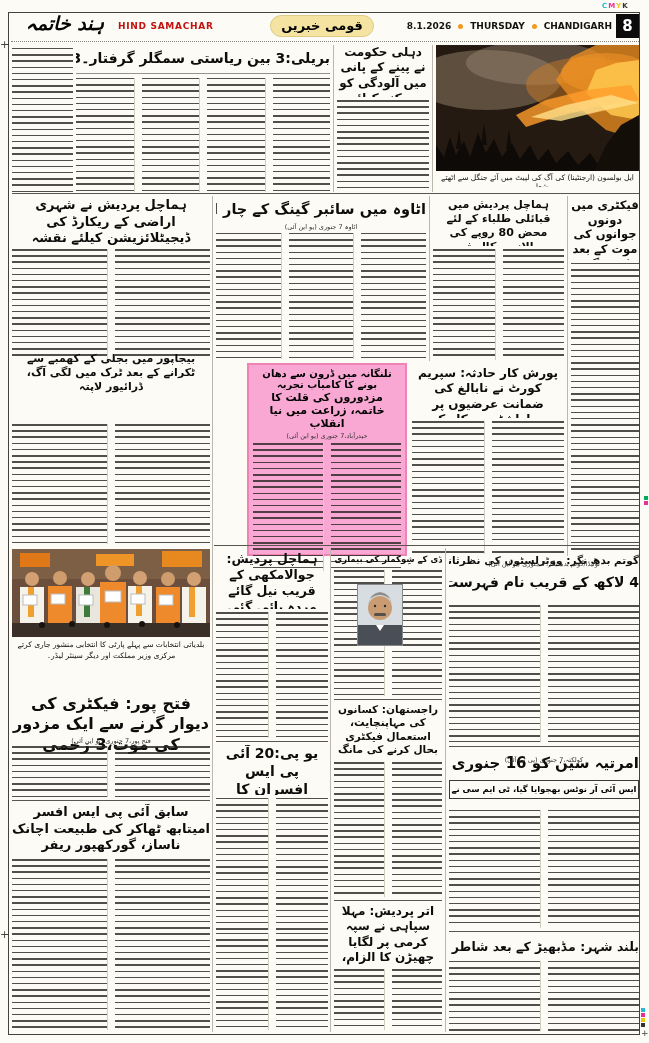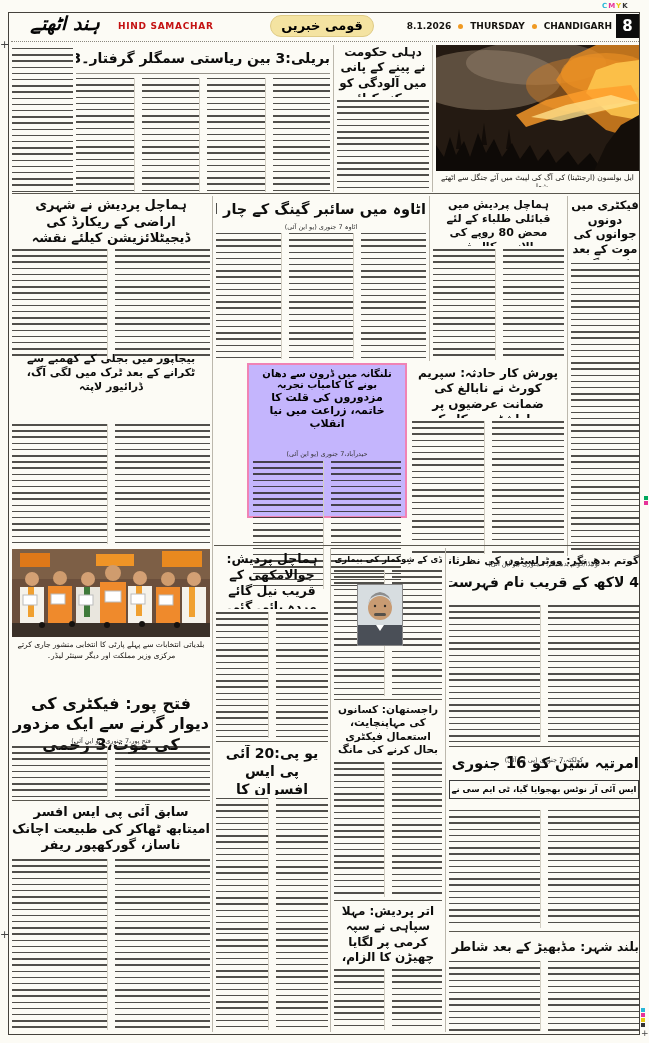--- a/index.html
+++ b/index.html
@@ -54,24 +54,24 @@
   #cyber-body { left:216px; top:233px; width:210px; height:126px; }
   #vrule-d { left:429px; top:196px; height:165px; }
   #sch-hl { left:433px; top:198px; width:131px; height:48px; font-size:11px; }
   #sch-body { left:433px; top:249px; width:131px; height:111px; }
   #vrule-e { left:567px; top:196px; height:360px; }
   #factory-hl { left:571px; top:198px; width:68px; height:62px; font-size:11.5px; }
   #factory-body { left:571px; top:263px; width:68px; height:291px; }
 
   #bijapur-hl { left:12px; top:352px; width:198px; height:54px; font-size:11px; }
   #bijapur-body { left:12px; top:424px; width:198px; height:120px; }
-  #pink-box { left:247px; top:363px; width:160px; height:155px; border:2px solid #f083b5; background:#c4b5fd; padding:3px 4px; }
+  #pink-box { left:247px; top:363px; width:160px; height:193px; border:2px solid #f083b5; background:#f9a8d4; padding:3px 4px; }
   #pink-hl1 { font-size:10px; font-weight:bold; text-align:center; direction:rtl; overflow:hidden; }
   #pink-hl2 { font-size:11px; font-weight:bold; text-align:center; direction:rtl; overflow:hidden; margin-top:1px; }
-  #pink-dl { margin-top:20px; }
+  #pink-dl { margin-top:2px; }
   #pink-body { height:128px; margin-top:3px; }
   #porsche-hl { left:412px; top:366px; width:152px; height:52px; font-size:12px; }
   #porsche-body { left:412px; top:421px; width:152px; height:133px; }
   #hrule-2 { left:214px; top:545px; width:425px; }
 
   
   #manifesto-photo { left:12px; top:549px; width:198px; height:88px; overflow:hidden; }
   #manifesto-cap { left:12px; top:639px; width:198px; height:24px; font-size:7.5px; line-height:1.5; }
   #fatehpur-hl { left:12px; top:666px; width:198px; height:70px; font-size:16px;margin-top:28px; }
   #fatehpur-dl { left:12px; top:737px; width:198px; }
@@ -130,21 +130,21 @@
 
   <span id="reg-lt" class="abs">+</span>
   <span id="reg-lb" class="abs">+</span>
   <div id="cmyk-top" class="abs"><span class="c">C</span><span class="m">M</span><span class="y">Y</span><span class="k">K</span></div>
   <div id="reg-rm" class="abs">
       <div class="sq g"></div>
       <div class="sq p"></div>
     </div>
   <div id="reg-rb" class="abs"><div class="sq cy"></div><div class="sq p"></div><div class="sq ye"></div><div class="sq bk"></div><span>+</span></div>
 
-  <div id="mast-urdu" class="abs">ہند اٹھتے</div>
+  <div id="mast-urdu" class="abs">ہند خاتمہ</div>
   <div id="mast-latin" class="abs">HIND SAMACHAR</div>
   <div id="section-box" class="abs">قومی خبریں</div>
   <div id="date-row" class="abs">
     <span>8.1.2026</span>
     <span class="dot"></span>
     <span>THURSDAY</span>
     <span class="dot"></span>
     <span>CHANDIGARH</span>
   </div>
   <div id="page-box" class="abs">8</div>

